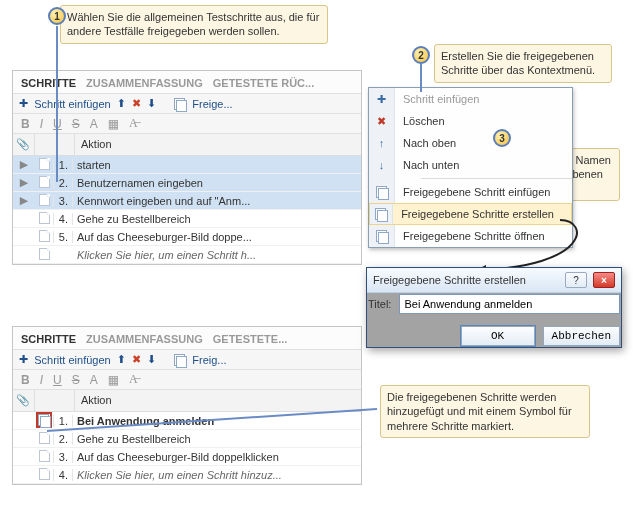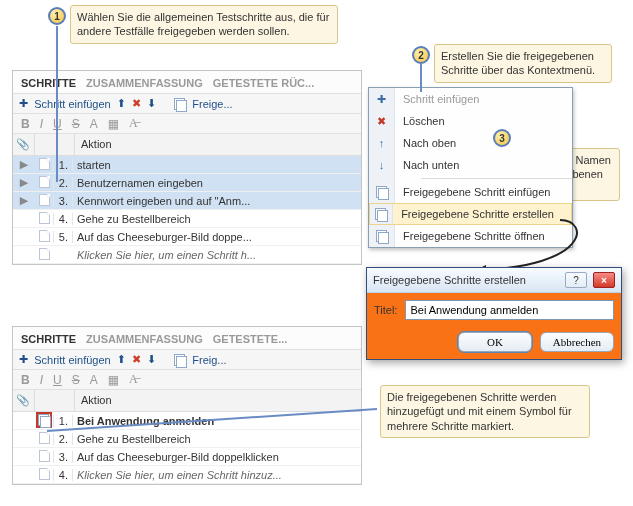--- a/index.html
+++ b/index.html
@@ -136,34 +136,34 @@
   .dlg-title {
     background: linear-gradient(#f7fbff,#d9e6f4);
     border-bottom:1px solid #bcd0e5;
     padding:4px 6px;
     display:flex; align-items:center; gap:6px;
     font-size:11px;
   }
   .dlg-title .spacer{flex:1;}
   .dlg-title .winbtn{width:22px;height:16px;border:1px solid #9aaac0;border-radius:2px;display:flex;align-items:center;justify-content:center;font-size:10px;background:linear-gradient(#f8fbff,#e3ecf6);}
   .dlg-title .winbtn.close{background:linear-gradient(#f58b85,#d23a2a);border-color:#a02020;color:#fff;font-weight:bold;}
-  .dlg-body{padding:7px;background:#f97316;}
+  .dlg-body{padding:1px;background:#a3a3a3;}
   .dlg-field{display:flex;align-items:center;gap:8px;margin-bottom:12px;}
   .dlg-field input{flex:1;border:1px solid #7d98b7;padding:3px 4px;font-size:11px;font-family:inherit;}
   .dlg-buttons{display:flex;justify-content:flex-end;gap:8px;}
-  .dlg-buttons button{min-width:74px;padding:3px 8px;font-size:11px;font-family:Liberation Serif, serif;border:1px solid #95a7bd;border-radius:6px;background:linear-gradient(#fcfdff,#e4ecf4);}
+  .dlg-buttons button{min-width:74px;padding:3px 8px;font-size:11px;font-family:Liberation Mono, monospace;border:1px solid #95a7bd;border-radius:0;background:linear-gradient(#fcfdff,#e4ecf4);}
   .dlg-buttons button.primary{outline:1px solid #5a86b7;}
 
   svg.arrow{position:absolute;z-index:22;pointer-events:none;}
 </style>
 </head>
 <body>
 
 <div class="callout-num" style="left:48px;top:7px;">1</div>
-<div class="callout-box" style="left:70px;top:5px;width:268px;">Wählen Sie die allgemeinen Testschritte aus, die für andere Testfälle freigegeben werden sollen.</div>
+<div class="callout-box" style="left:60px;top:5px;width:268px;">Wählen Sie die allgemeinen Testschritte aus, die für andere Testfälle freigegeben werden sollen.</div>
 
 <div class="callout-num" style="left:412px;top:46px;">2</div>
 <div class="callout-box" style="left:434px;top:44px;width:178px;">Erstellen Sie die freigegebenen Schritte über das Kontextmenü.</div>
 
 <div class="callout-num" style="left:493px;top:129px;">3</div>
 <div class="callout-box" style="left:492px;top:148px;width:128px;">Geben Sie den Namen für die freigegebenen Schritte ein.</div>
 
 <div class="callout-box" style="left:380px;top:385px;width:210px;">Die freigegebenen Schritte werden hinzugefügt und mit einem Symbol für mehrere Schritte markiert.</div>
 
 <div class="panel" style="left:12px;top:50px;width:350px;">

